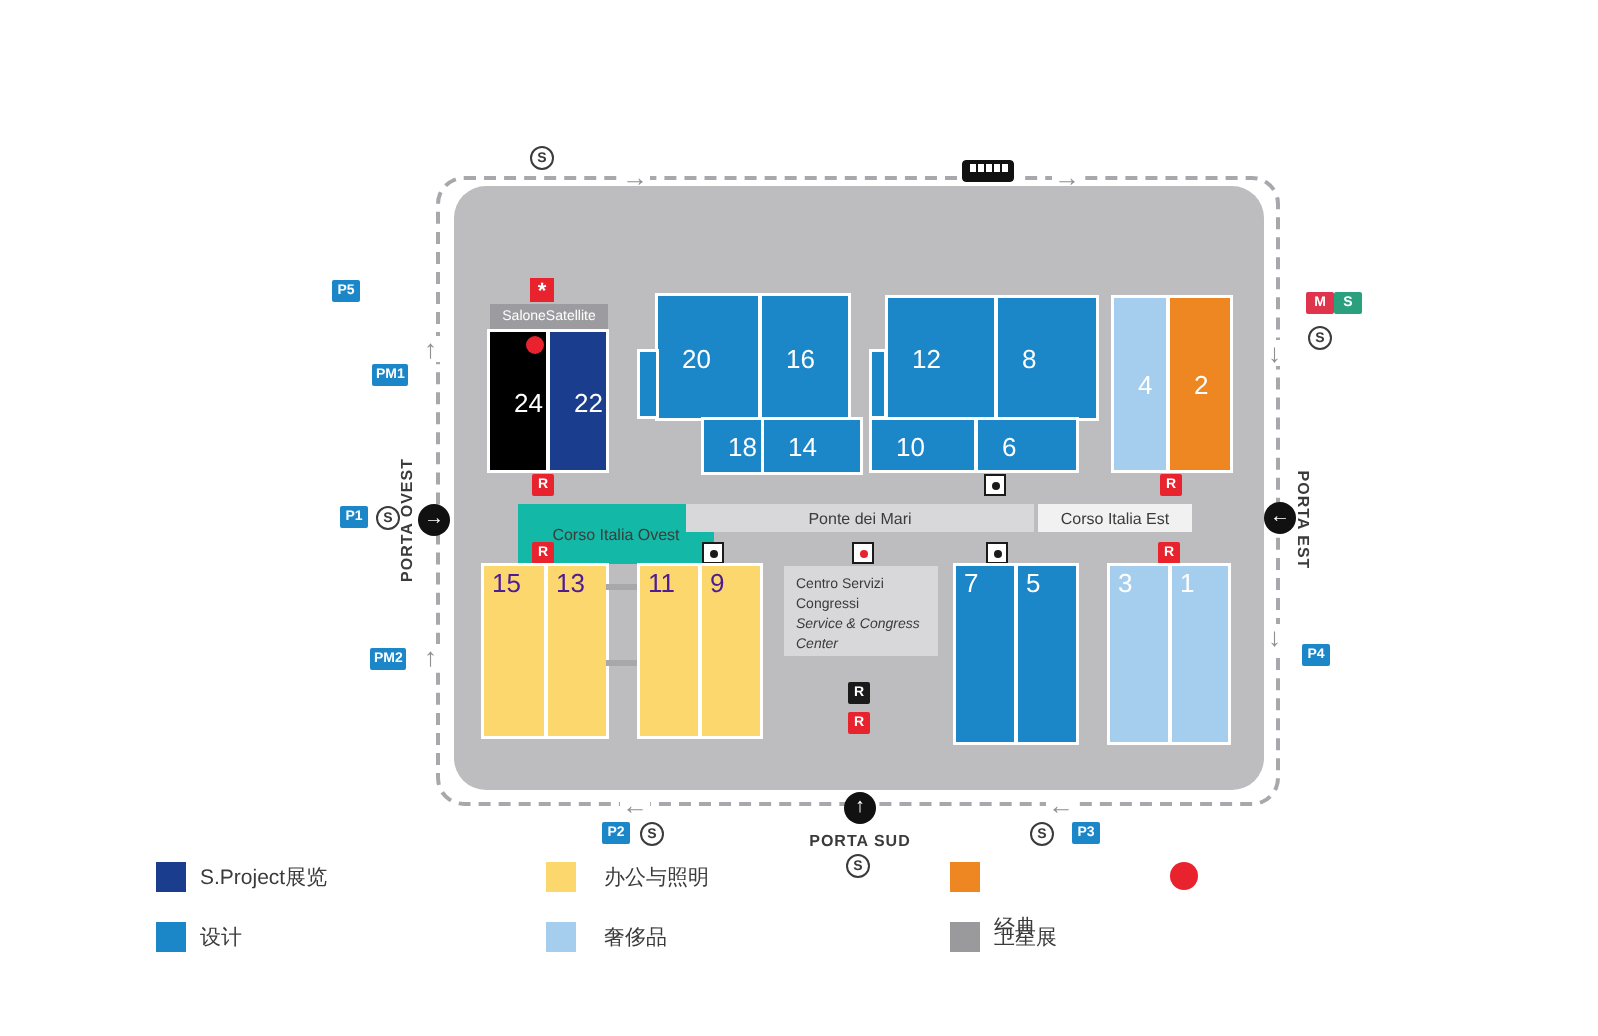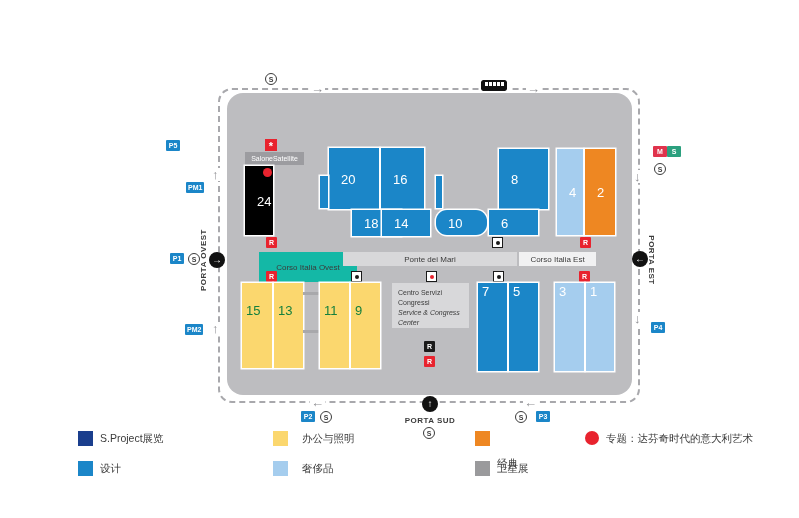--- a/index.html
+++ b/index.html
@@ -3,21 +3,21 @@
 <meta charset="utf-8">
 <style>
   html,body{margin:0;padding:0;background:#fff;}
   .stage{position:relative;width:799px;height:518px;background:#ffffff;
          font-family:"Liberation Sans","DejaVu Sans",sans-serif;overflow:hidden;}
   .abs{position:absolute;box-sizing:border-box;}
   .route{border:2px dashed #a8a8ac;border-radius:14px;}
   .mapbg{background:#bdbdc0;border-radius:16px;}
   .hall{box-shadow:0 0 0 1.5px #fff;display:flex;padding:2px 0 1px 4px;}
   .hall span{font-size:13px;line-height:1;color:#fff;}
-  .hall.dark span{color:#15803d;margin-top:19px;}
+  .hall.dark span{color:#4c1d95;}
   .num-b{align-items:center;padding-left:12px;}
   .num-t{align-items:flex-start;}
   .ext{box-shadow:0 0 0 1.5px #fff;}
   .rbadge{width:11px;height:11px;color:#fff;font-size:7px;font-weight:bold;
           display:flex;align-items:center;justify-content:center;border-radius:1px;}
   .dotsq{width:11px;height:11px;background:#fff;border:1px solid #1a1a1a;
          display:flex;align-items:center;justify-content:center;}
   .dotsq i{width:4px;height:4px;border-radius:50%;background:#1a1a1a;display:block;}
   .dotsq.red i{background:#e8232e;}
   .scirc{width:12px;height:12px;border:1px solid #3b3b3b;border-radius:50%;background:#fff;
@@ -66,42 +66,48 @@
       <i></i>
     </div>
 
   <div class="abs mapbg" style="left:227px;top:93px;width:405px;height:302px;"></div>
 
   <div class="abs astbox" style="left: 265px; top: 139px; background-color: rgb(232, 35, 46);">*</div>
   <div class="abs satlbl" style="left:245px;top:152px;width:59px;height:13px;">SaloneSatellite</div>
   <div class="abs hall num-b" style="left: 245px; top: 166px; width: 28px; height: 69px; background-color: #000000;">
     <span>24</span>
     </div>
+  <div class="abs hall num-b" style="left: 275px; top: 166px; width: 28px; height: 69px; background-color: rgb(26, 62, 141);">
+    <span>22</span>
+    </div>
   <div class="abs reddot" style="left: 263px; top: 168px; background-color: rgb(232, 35, 46);"></div>
   <div class="abs rbadge" style="left: 266px; top: 237px; background-color: rgb(232, 35, 46);">R</div>
 
   <div class="abs hall num-b" style="left: 329px; top: 148px; width: 50px; height: 61px; background-color: rgb(27, 134, 200);">
     <span>20</span>
     </div>
   <div class="abs hall num-b" style="left: 381px; top: 148px; width: 43px; height: 61px; background-color: rgb(27, 134, 200);">
     <span>16</span>
     </div>
   <div class="abs ext" style="left: 320px; top: 176px; width: 8px; height: 32px; background-color: rgb(27, 134, 200);"></div>
   <div class="abs hall num-b" style="left: 320px; top: 210px; width: 49px; height: 26px; background-color: rgb(27, 134, 200); margin-left: 32px;">
     <span>18</span>
     </div>
   <div class="abs hall num-b" style="left: 382px; top: 210px; width: 48px; height: 26px; background-color: rgb(27, 134, 200);">
     <span>14</span>
     </div>
 
+  <div class="abs hall num-b" style="left: 444px; top: 149px; width: 53px; height: 60px; background-color: rgb(27, 134, 200);">
+    <span>12</span>
+    </div>
   <div class="abs hall num-b" style="left: 499px; top: 149px; width: 49px; height: 60px; background-color: rgb(27, 134, 200);">
     <span>8</span>
     </div>
   <div class="abs ext" style="left: 436px; top: 176px; width: 6px; height: 32px; background-color: rgb(27, 134, 200);"></div>
-  <div class="abs hall num-b" style="left: 436px; top: 210px; width: 51px; height: 25px; background-color: rgb(27, 134, 200); border-radius: 11px;">
+  <div class="abs hall num-b" style="left: 436px; top: 210px; width: 51px; height: 25px; background-color: rgb(27, 134, 200);">
     <span>10</span>
     </div>
   <div class="abs hall num-b" style="left: 489px; top: 210px; width: 49px; height: 25px; background-color: rgb(27, 134, 200);">
     <span>6</span>
     </div>
   <div class="abs dotsq" style="left:492px;top:237px;">
       <i></i>
     </div>
 
   <div class="abs hall num-b" style="left: 557px; top: 149px; width: 26px; height: 86px; background-color: rgb(165, 205, 238);">
@@ -195,15 +201,14 @@
   <div class="abs lgtxt" style="left:100px;top:461px;height:15px;">设计</div>
   <div class="abs lgsq" style="left: 273px; top: 431px; background-color: rgb(251, 215, 110);"></div>
   <div class="abs lgtxt" style="left:302px;top:431px;height:15px;text-align:right;">办公与照明</div>
   <div class="abs lgsq" style="left: 273px; top: 461px; background-color: rgb(165, 205, 238);"></div>
   <div class="abs lgtxt" style="left:302px;top:461px;height:15px;">奢侈品</div>
   <div class="abs lgsq" style="left: 475px; top: 431px; background-color: rgb(238, 135, 34);"></div>
   <div class="abs lgtxt" style="left:497px;top:456px;height:15px;">经典</div>
   <div class="abs lgsq" style="left: 475px; top: 461px; background-color: rgb(154, 154, 156);"></div>
   <div class="abs lgtxt" style="left:497px;top:461px;height:15px;">卫星展</div>
   <div class="abs lgcirc" style="left: 585px; top: 431px; background-color: rgb(232, 35, 46);"></div>
-  <div class="abs lgtxt" style="left:606px;top:431px;height:15px;">专题：达芬奇时代的意大利艺术</div>
 
 </div>
 
 </body></html>

